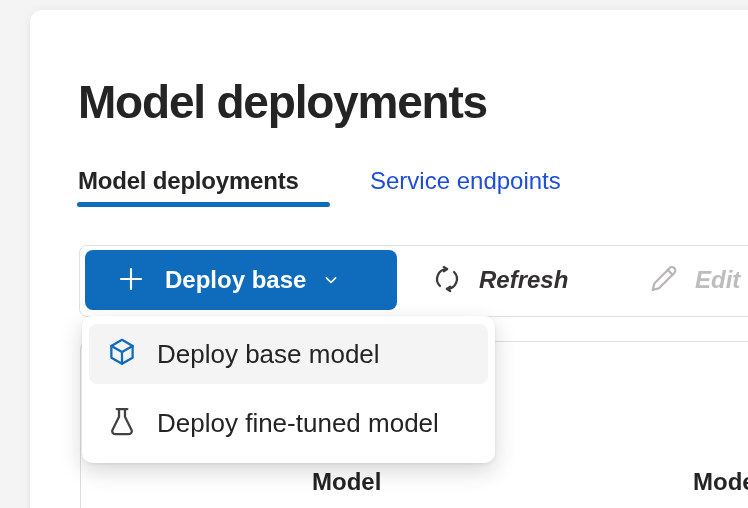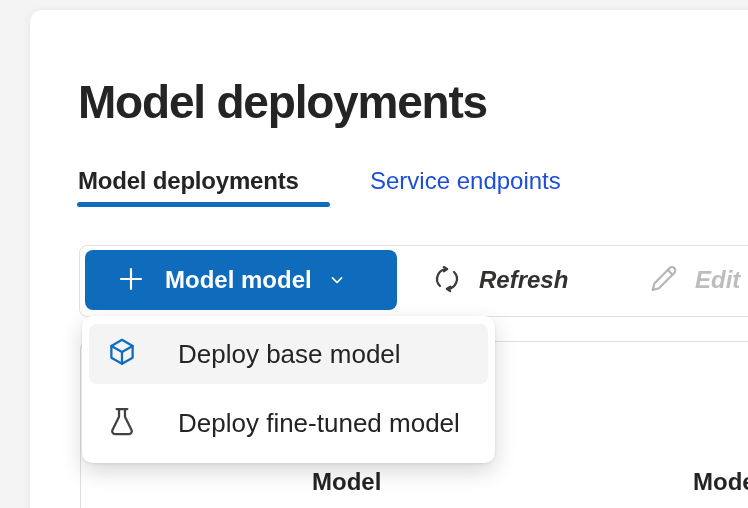--- a/index.html
+++ b/index.html
@@ -60,21 +60,21 @@
   
   .menu{
     left:82px;top:316px;width:413px;height:147px;
     background:#fff;border-radius:10px;
     box-shadow:0 8px 22px rgba(0,0,0,0.16),0 1px 3px rgba(0,0,0,0.08);
     padding:8px 7px;box-sizing:border-box;
     display:flex;flex-direction:column;gap:9px;z-index:3;
   }
   .menu-item{
     height:60px;border-radius:8px;display:flex;align-items:center;
-    padding-left:16px;cursor:pointer;background:transparent;border:none;gap:21px;
+    padding-left:16px;cursor:pointer;background:transparent;border:none;
   }
   .menu-item.hl{background:#f4f4f4;}
   .menu-item .lbl{font-size:26px;color:#242424;margin-left:18px;white-space:nowrap;}
 
   
   .table-card{
     left:80px;top:341px;width:700px;height:200px;
     background:#fff;border:1px solid #dedede;border-radius:8px;
     box-sizing:border-box;z-index:1;
   }
@@ -96,21 +96,21 @@
 <div class="abs tab-underline"></div>
 
 <div class="abs toolbar"></div>
 
 <button class="abs deploy-btn">
   <span class="icon">
     <svg width="32" height="32" viewBox="0 0 24 24" fill="none" stroke="#ffffff" stroke-width="1.6" stroke-linecap="round">
       <path d="M12 4.5v15M4.5 12h15"></path>
     </svg>
   </span>
-  <span class="lbl">Model model</span>
+  <span class="lbl">Deploy base</span>
   <span class="chev">
     <svg width="20" height="20" viewBox="0 0 24 24" fill="none" stroke="#ffffff" stroke-width="2" stroke-linecap="round" stroke-linejoin="round">
       <path d="M6.5 9.5 12 15l5.5-5.5"></path>
     </svg>
   </span>
 </button>
 
 <button class="abs tb-btn refresh-btn">
   <span class="icon">
     <svg width="34" height="34" viewBox="0 0 24 24" fill="none" stroke="#3d3c3b" stroke-width="1.6" stroke-linecap="round" stroke-linejoin="round">

